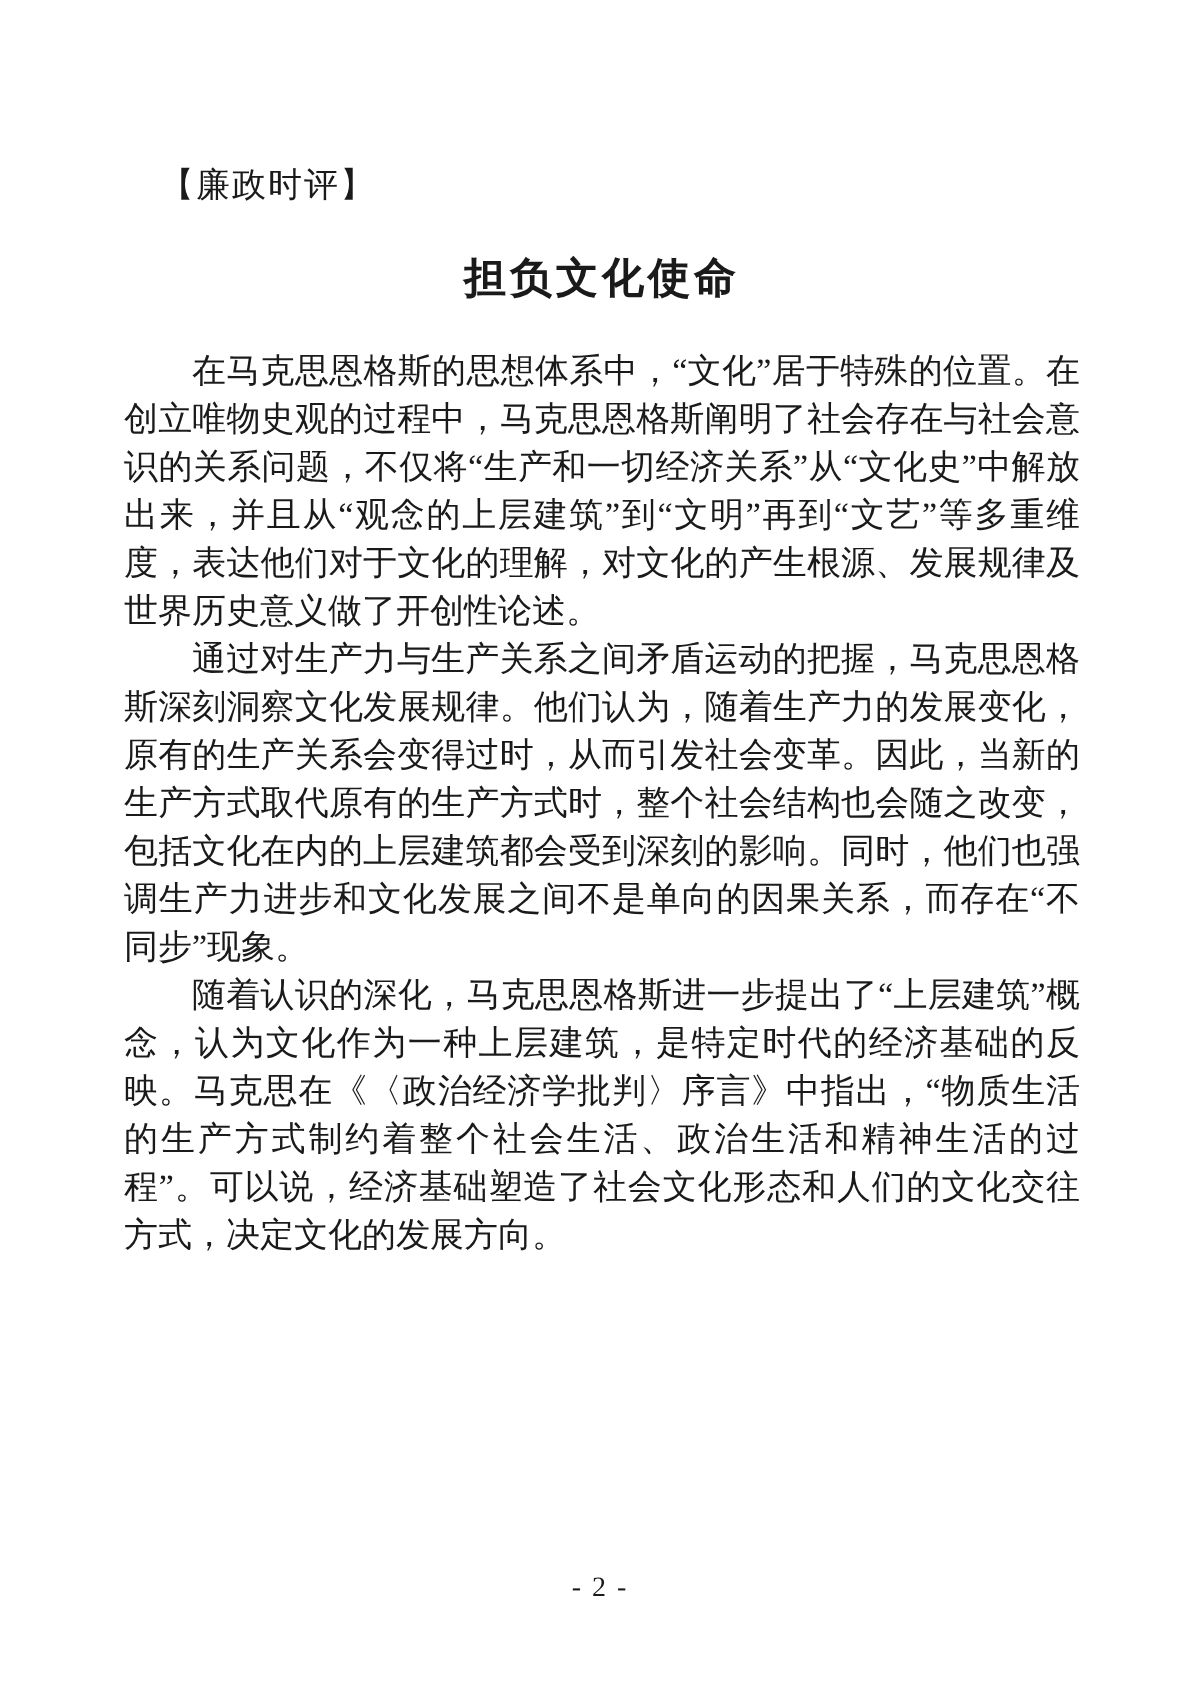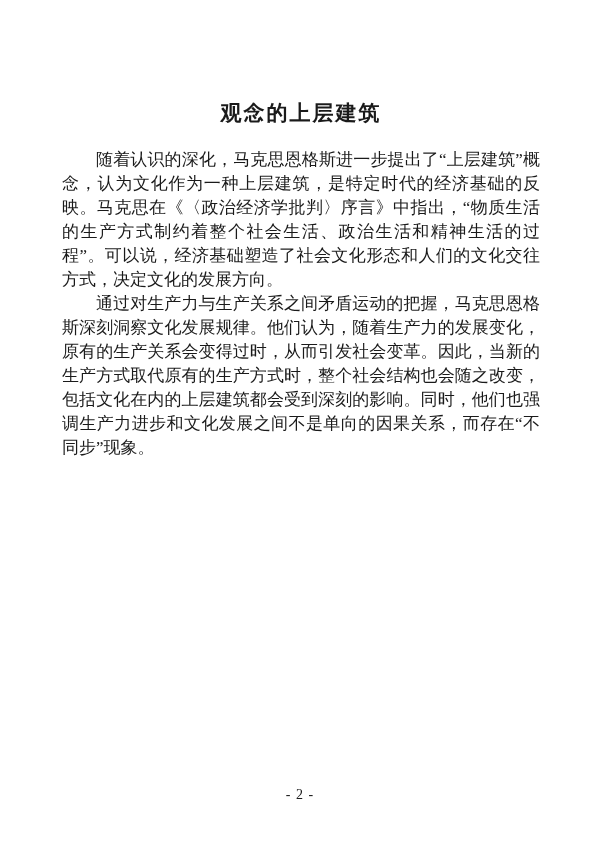--- a/index.html
+++ b/index.html
@@ -54,23 +54,25 @@
     font-size: 14px;
     letter-spacing: 1px;
     color: #1a1a1a;
   }
 </style>
 </head>
 <body>
 
 <div class="page">
 
+  <div class="section-tag">【廉政时评】</div>
 
-  <h1 class="doc-title">观念的上层建筑</h1>
+  <h1 class="doc-title">担负文化使命</h1>
 
   <div class="body-text">
+    <p class="para">在马克思恩格斯的思想体系中，“文化”居于特殊的位置。在创立唯物史观的过程中，马克思恩格斯阐明了社会存在与社会意识的关系问题，不仅将“生产和一切经济关系”从“文化史”中解放出来，并且从“观念的上层建筑”到“文明”再到“文艺”等多重维度，表达他们对于文化的理解，对文化的产生根源、发展规律及世界历史意义做了开创性论述。</p>
+    <p class="para">通过对生产力与生产关系之间矛盾运动的把握，马克思恩格斯深刻洞察文化发展规律。他们认为，随着生产力的发展变化，原有的生产关系会变得过时，从而引发社会变革。因此，当新的生产方式取代原有的生产方式时，整个社会结构也会随之改变，包括文化在内的上层建筑都会受到深刻的影响。同时，他们也强调生产力进步和文化发展之间不是单向的因果关系，而存在“不同步”现象。</p>
     <p class="para">随着认识的深化，马克思恩格斯进一步提出了“上层建筑”概念，认为文化作为一种上层建筑，是特定时代的经济基础的反映。马克思在《〈政治经济学批判〉序言》中指出，“物质生活的生产方式制约着整个社会生活、政治生活和精神生活的过程”。可以说，经济基础塑造了社会文化形态和人们的文化交往方式，决定文化的发展方向。</p>
-    <p class="para">通过对生产力与生产关系之间矛盾运动的把握，马克思恩格斯深刻洞察文化发展规律。他们认为，随着生产力的发展变化，原有的生产关系会变得过时，从而引发社会变革。因此，当新的生产方式取代原有的生产方式时，整个社会结构也会随之改变，包括文化在内的上层建筑都会受到深刻的影响。同时，他们也强调生产力进步和文化发展之间不是单向的因果关系，而存在“不同步”现象。</p>
   </div>
 
   <div class="page-footer">- 2 -</div>
 
 </div>
 
 </body></html>

